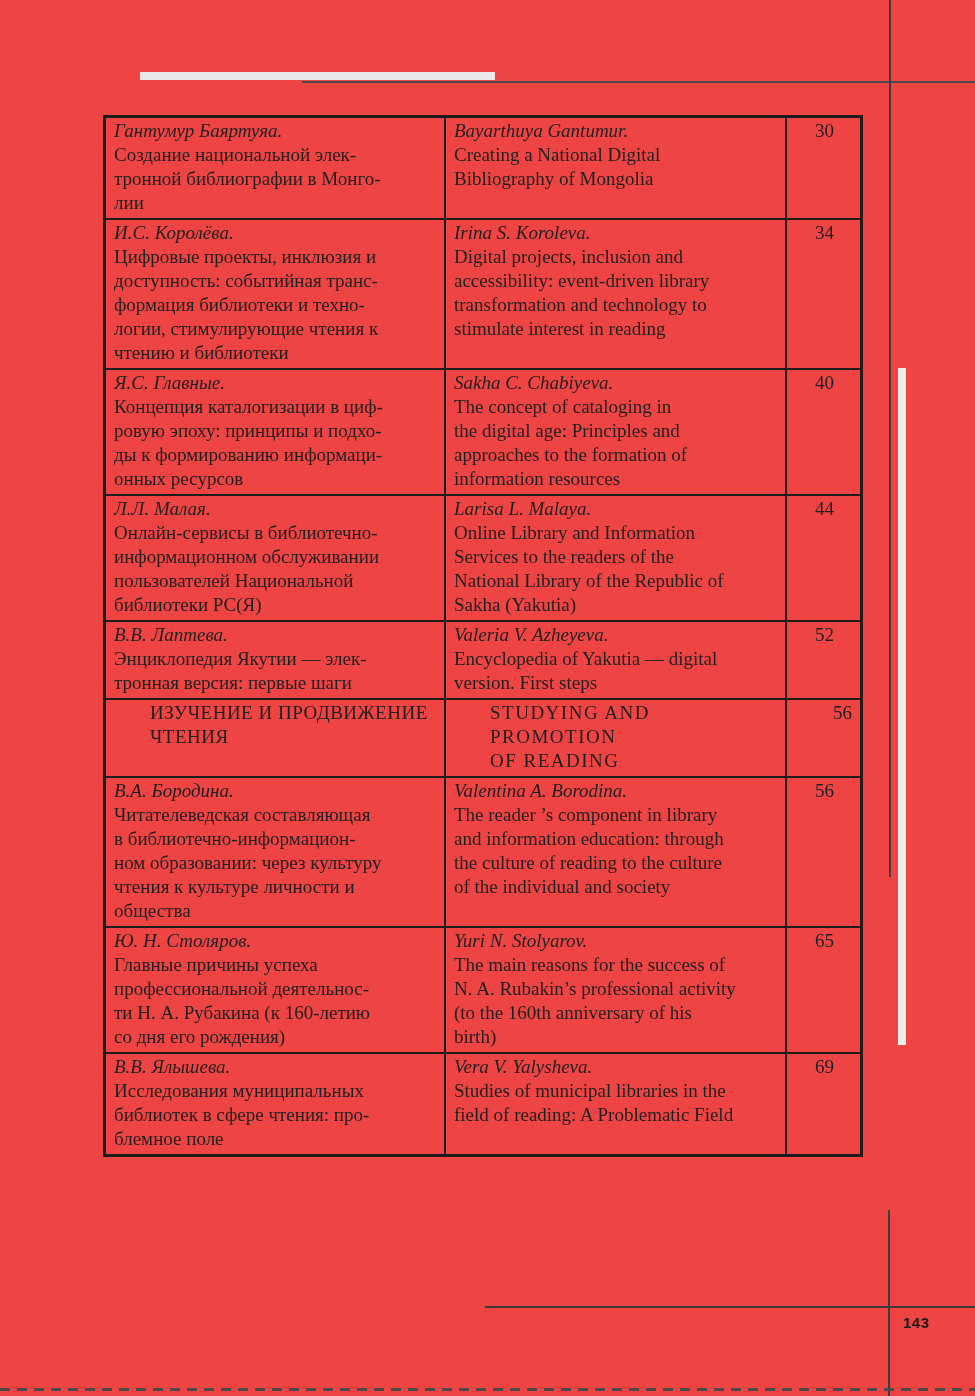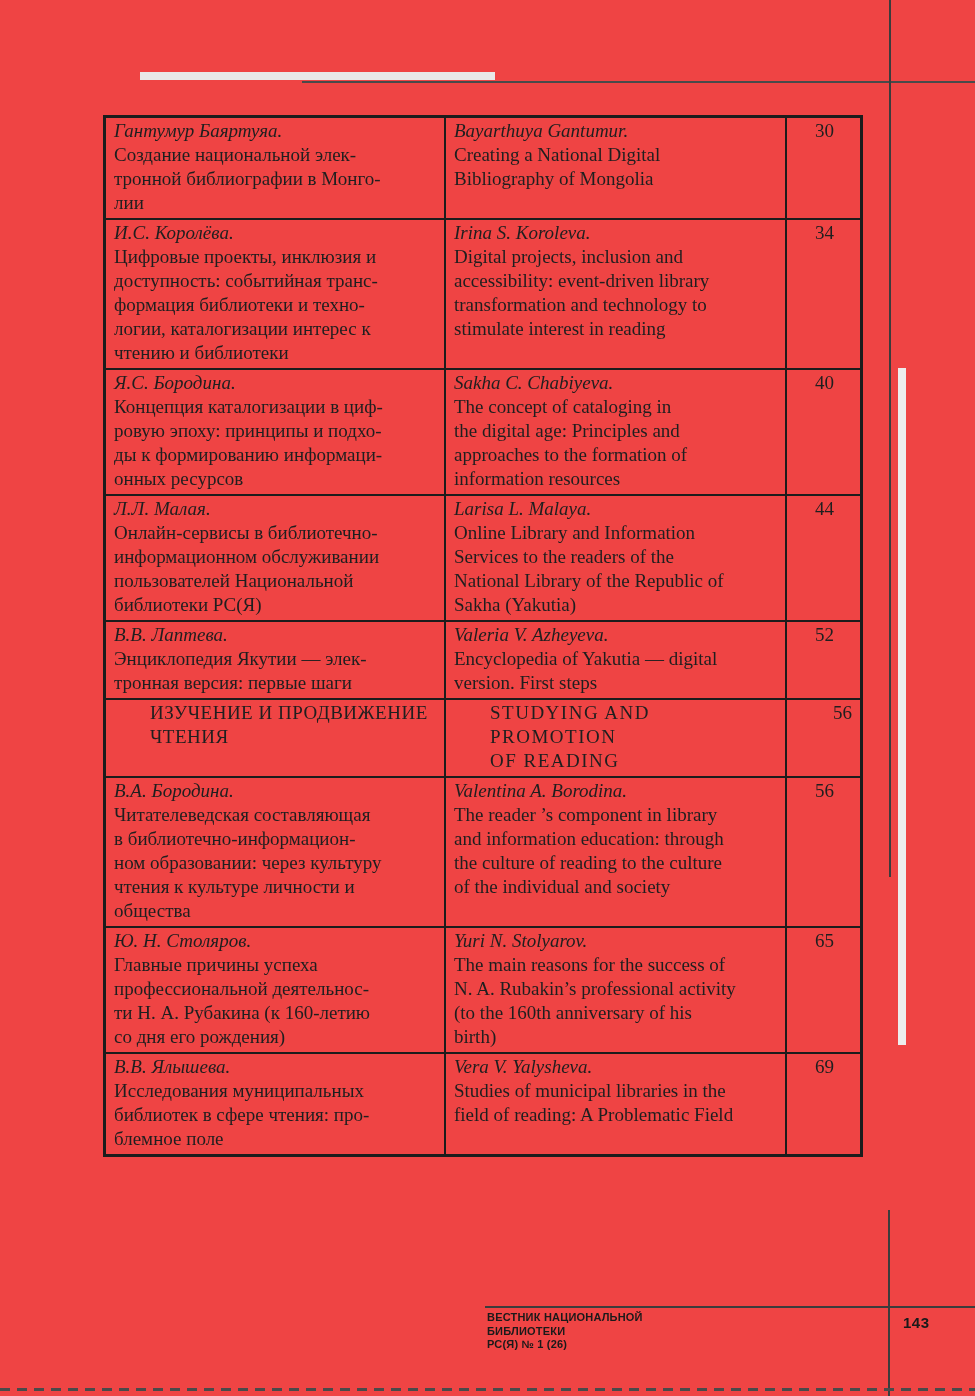--- a/index.html
+++ b/index.html
@@ -83,35 +83,35 @@
 Bibliography of Mongolia</div>
           </td>
           <td class="col-page">30</td>
         </tr>
         <tr>
           <td class="col-ru">
             <span class="author">И.С. Королёва.</span>
             <div class="title">Цифровые проекты, инклюзия и
 доступность: событийная транс-
 формация библиотеки и техно-
-логии, каталогизации интерес к
+логии, стимулирующие чтения к
 чтению и библиотеки</div>
           </td>
           <td class="col-en">
             <span class="author">Irina S. Koroleva.</span>
             <div class="title">Digital projects, inclusion and
 accessibility: event-driven library
 transformation and technology to
 stimulate interest in reading</div>
           </td>
           <td class="col-page">34</td>
         </tr>
         <tr>
           <td class="col-ru">
-            <span class="author">Я.С. Бородина.</span>
+            <span class="author">Я.С. Главные.</span>
             <div class="title">Концепция каталогизации в циф-
 ровую эпоху: принципы и подхо-
 ды к формированию информаци-
 онных ресурсов</div>
           </td>
           <td class="col-en">
             <span class="author">Sakha C. Chabiyeva.</span>
             <div class="title">The concept of cataloging in
 the digital age: Principles and
 approaches to the formation of
@@ -205,18 +205,15 @@
           <td class="col-en">
             <span class="author">Vera V. Yalysheva.</span>
             <div class="title">Studies of municipal libraries in the
 field of reading: A Problematic Field</div>
           </td>
           <td class="col-page">69</td>
         </tr>
       </tbody>
   </table>
 
-  <div class="footer-journal">ВЕСТНИК НАЦИОНАЛЬНОЙ
-БИБЛИОТЕКИ
-РС(Я) № 1 (26)</div>
   <div class="footer-pagenum">143</div>
 
 </div>
 
 </body></html>

